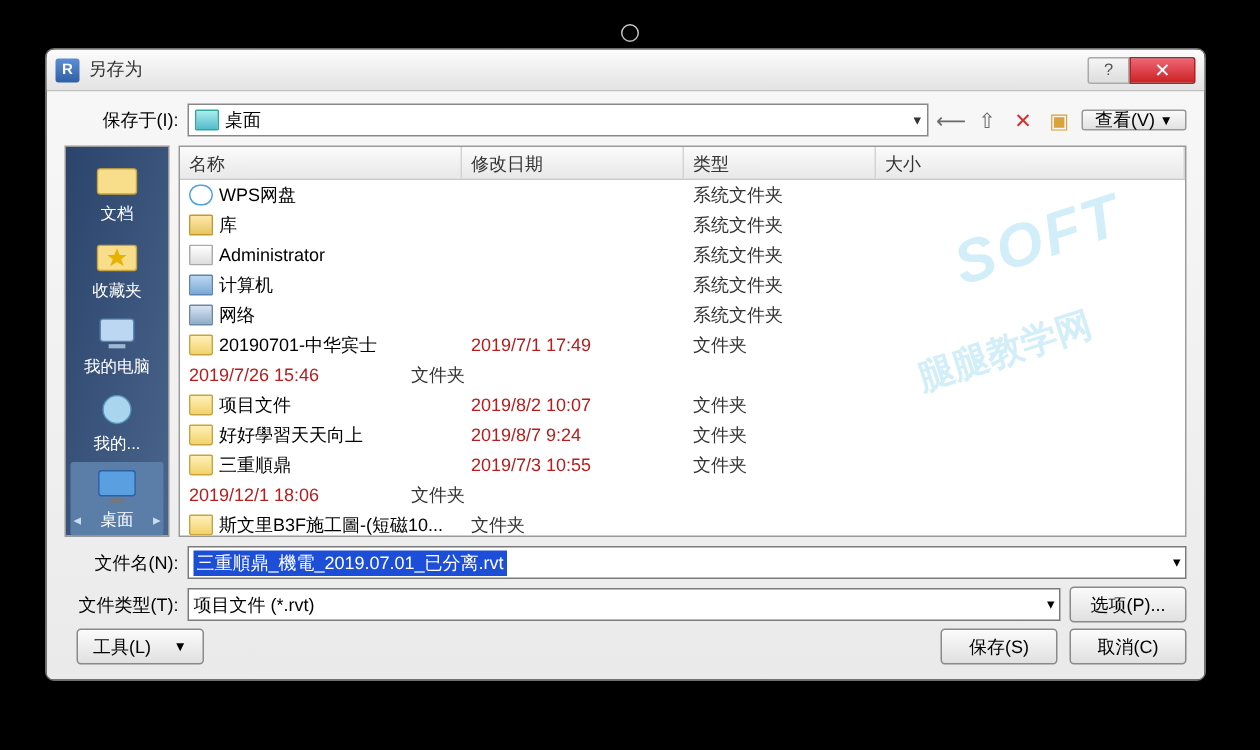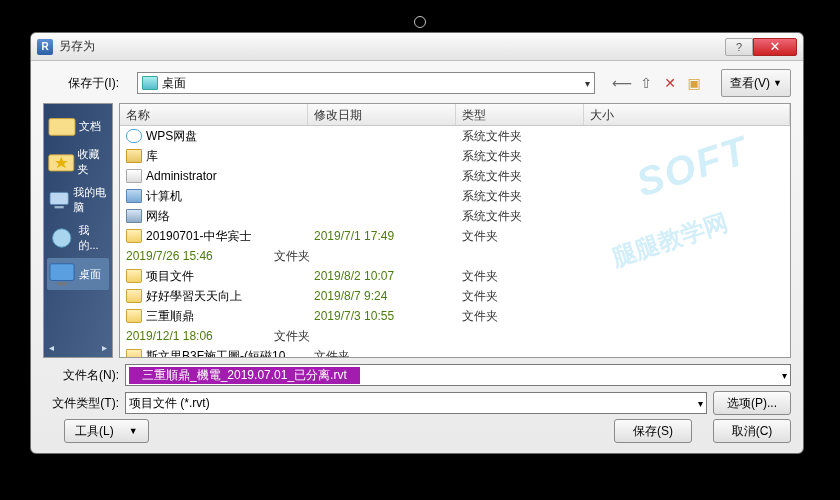--- a/index.html
+++ b/index.html
@@ -8,70 +8,70 @@
 .circle-top { position: absolute; top: 16px; left: 50%; transform: translateX(-50%); width: 12px; height: 12px; border: 1px solid #ccc; border-radius: 50%; }
 .dialog { position: absolute; top: 32px; left: 30px; width: 774px; height: 422px; background: linear-gradient(to bottom, #f8f8f8, #eaeaea); border: 1px solid #6e6e6e; border-radius: 6px; box-shadow: 0 4px 20px rgba(0,0,0,0.5); font-size: 12px; }
 .titlebar { height: 28px; display: flex; align-items: center; padding: 0 6px; background: linear-gradient(to bottom, #fcfcfc, #e3e3e3); border-radius: 6px 6px 0 0; border-bottom: 1px solid #c0c0c0; }
 .titlebar .app-icon { width: 16px; height: 16px; background: linear-gradient(to bottom,#5b8fd6,#2f5fa3); border-radius: 2px; display: flex; align-items: center; justify-content: center; color: #fff; font-size: 10px; font-weight: bold; margin-right: 6px; }
 .titlebar .title { flex: 1; color: #333; }
 .titlebar .win-btns { display: flex; gap: 0; }
 .win-btn { width: 28px; height: 18px; display: flex; align-items: center; justify-content: center; font-size: 11px; color: #555; border: 1px solid #aaa; background: linear-gradient(to bottom,#f5f5f5,#ddd); }
 .win-btn.help { border-radius: 2px 0 0 2px; }
 .win-btn.close { background: linear-gradient(to bottom,#e67,#c22); color: #fff; border-color: #a22; width: 44px; border-radius: 0 2px 2px 0; font-size: 13px; }
 .body { padding: 8px 12px 10px 12px; display: flex; flex-direction: column; height: calc(100% - 28px); }
-.row-top { display: flex; align-items: center; gap: 18px; margin-bottom: 6px; }
+.row-top { display: flex; align-items: center; gap: 6px; margin-bottom: 6px; }
 .row-top .lbl { width: 76px; text-align: right; }
 .loc-select { flex: 1; height: 22px; border: 1px solid #888; background: #fff; display: flex; align-items: center; padding: 0 4px; gap: 4px; position: relative; }
 .loc-select .desk-icon { width: 16px; height: 14px; background: linear-gradient(to bottom,#aee,#5bc); border: 1px solid #3a9; border-radius: 1px; }
 .loc-select .dd { margin-left: auto; color: #333; font-size: 10px; }
 .nav-icons { display: flex; gap: 6px; align-items: center; }
 .nav-ic { width: 18px; height: 18px; display: flex; align-items: center; justify-content: center; color: #6b6b6b; font-size: 14px; }
 .nav-ic.del { color: #c33; }
 .nav-ic.folder { color: #d9a23a; }
-.view-btn { height: 28px; padding: 0 8px; border: 1px solid #999; background: linear-gradient(to bottom,#fafafa,#e2e2e2); border-radius: 2px; display: flex; align-items: center; gap: 3px; }
+.view-btn { height: 14px; padding: 0 8px; border: 1px solid #999; background: linear-gradient(to bottom,#fafafa,#e2e2e2); border-radius: 2px; display: flex; align-items: center; gap: 3px; }
 .view-btn .arr { font-size: 9px; }
 .mid { flex: 1; display: flex; gap: 6px; min-height: 0; }
 .sidebar { width: 70px; background: linear-gradient(to bottom right,#2a446b,#4a648b); border: 1px solid #999; display: flex; flex-direction: column; align-items: center; padding: 6px 0; gap: 2px; color: #fff; font-size: 11px; overflow: hidden; position: relative; }
-.sb-item { display: flex; align-items: center; gap: 2px; padding: 3px 0; width: 62px; }
+.sb-item { display: flex; flex-direction: column; align-items: center; gap: 2px; padding: 3px 0; width: 62px; }
 .sb-item.sel { background: #5a7ea8; border-radius: 2px; }
 .sb-ic { width: 30px; height: 26px; display: block; }
 .sb-scroll { position: absolute; bottom: 4px; width: 58px; display: flex; justify-content: space-between; font-size: 10px; color: #cde; }
 .listarea { flex: 1; background: #fff; border: 1px solid #999; display: flex; flex-direction: column; position: relative; overflow: hidden; }
 .cols { display: flex; height: 22px; background: linear-gradient(to bottom,#fbfbfb,#e8e8e8); border-bottom: 1px solid #c8c8c8; }
 .col { border-right: 1px solid #d4d4d4; padding: 3px 6px; color: #333; }
 .c-name { width: 188px; }
 .c-date { width: 148px; }
 .c-type { width: 128px; }
 .c-size { flex: 1; }
 .rows { flex: 1; overflow: hidden; }
 .fr { display: flex; height: 20px; align-items: center; }
 .fr .cell { padding: 0 6px; white-space: nowrap; overflow: hidden; text-overflow: ellipsis; }
 .fr .n { width: 188px; display: flex; align-items: center; gap: 4px; }
-.fr .d { width: 148px; color: #4d7c0f; }
+.fr .d { width: 148px; color: #b91c1c; }
 .fr .t { width: 128px; color: #333; }
 .ic { width: 16px; height: 14px; display: inline-block; flex-shrink: 0; }
 .ic-cloud { border: 1px solid #4aa3de; border-radius: 8px; background: #fff; }
 .ic-lib { background: linear-gradient(to bottom,#ffe9a8,#e7c566); border: 1px solid #c79a28; border-radius: 1px; }
 .ic-user { background: linear-gradient(to bottom,#fff,#ddd); border: 1px solid #aaa; border-radius: 1px; }
 .ic-pc { background: linear-gradient(to bottom,#bcd7f2,#7aa9d6); border: 1px solid #5a85b2; border-radius: 1px; }
 .ic-net { background: linear-gradient(to bottom,#d7e5f5,#8fabc8); border: 1px solid #6a87a4; border-radius: 1px; }
 .ic-folder { background: linear-gradient(to bottom,#fff0b8,#f2d26b); border: 1px solid #c9a43a; border-radius: 1px 1px 2px 2px; }
 .watermark { position: absolute; right: 40px; top: 40px; font-size: 40px; font-weight: 900; color: rgba(0,160,220,0.18); transform: rotate(-18deg); letter-spacing: 2px; pointer-events: none; font-style: italic; }
 .watermark2 { position: absolute; right: 60px; top: 120px; font-size: 24px; font-weight: bold; color: rgba(0,160,220,0.18); transform: rotate(-18deg); pointer-events: none; }
 .bottom { display: flex; flex-direction: column; gap: 5px; margin-top: 6px; justify-content: center; }
 .brow { display: flex; align-items: center; gap: 6px; }
 .blbl { width: 76px; text-align: right; }
 .binput { flex: 1; height: 22px; border: 1px solid #7a7a7a; background: #fff; display: flex; align-items: center; padding: 0 3px; position: relative; }
-.binput .sel-text { background: #a21caf; color: #fff; padding: 0 13px; font-size: 12px; }
+.binput .sel-text { background: #1d4ed8; color: #fff; padding: 0 2px; font-size: 12px; }
 .binput .dd { position: absolute; right: 3px; font-size: 10px; }
 .btn { height: 24px; padding: 0 10px; border: 1px solid #8a8a8a; background: linear-gradient(to bottom,#fbfbfb,#e0e0e0); border-radius: 3px; display: flex; align-items: center; gap: 3px; min-width: 78px; justify-content: center; }
 .btn .arr { font-size: 9px; }
 .foot { display: flex; align-items: center; margin-top: 4px; }
 .foot .spacer { flex: 1; }
-.foot .btn { margin-left: 21px; gap: 15px; }
+.foot .btn { margin-left: 8px; gap: 15px; }
 </style>
 </head>
 <body>
 <div class="outer-frame">
 <div class="circle-top"></div>
 
 <div class="dialog">
 
 <div class="titlebar">
   <div class="app-icon">R</div>

